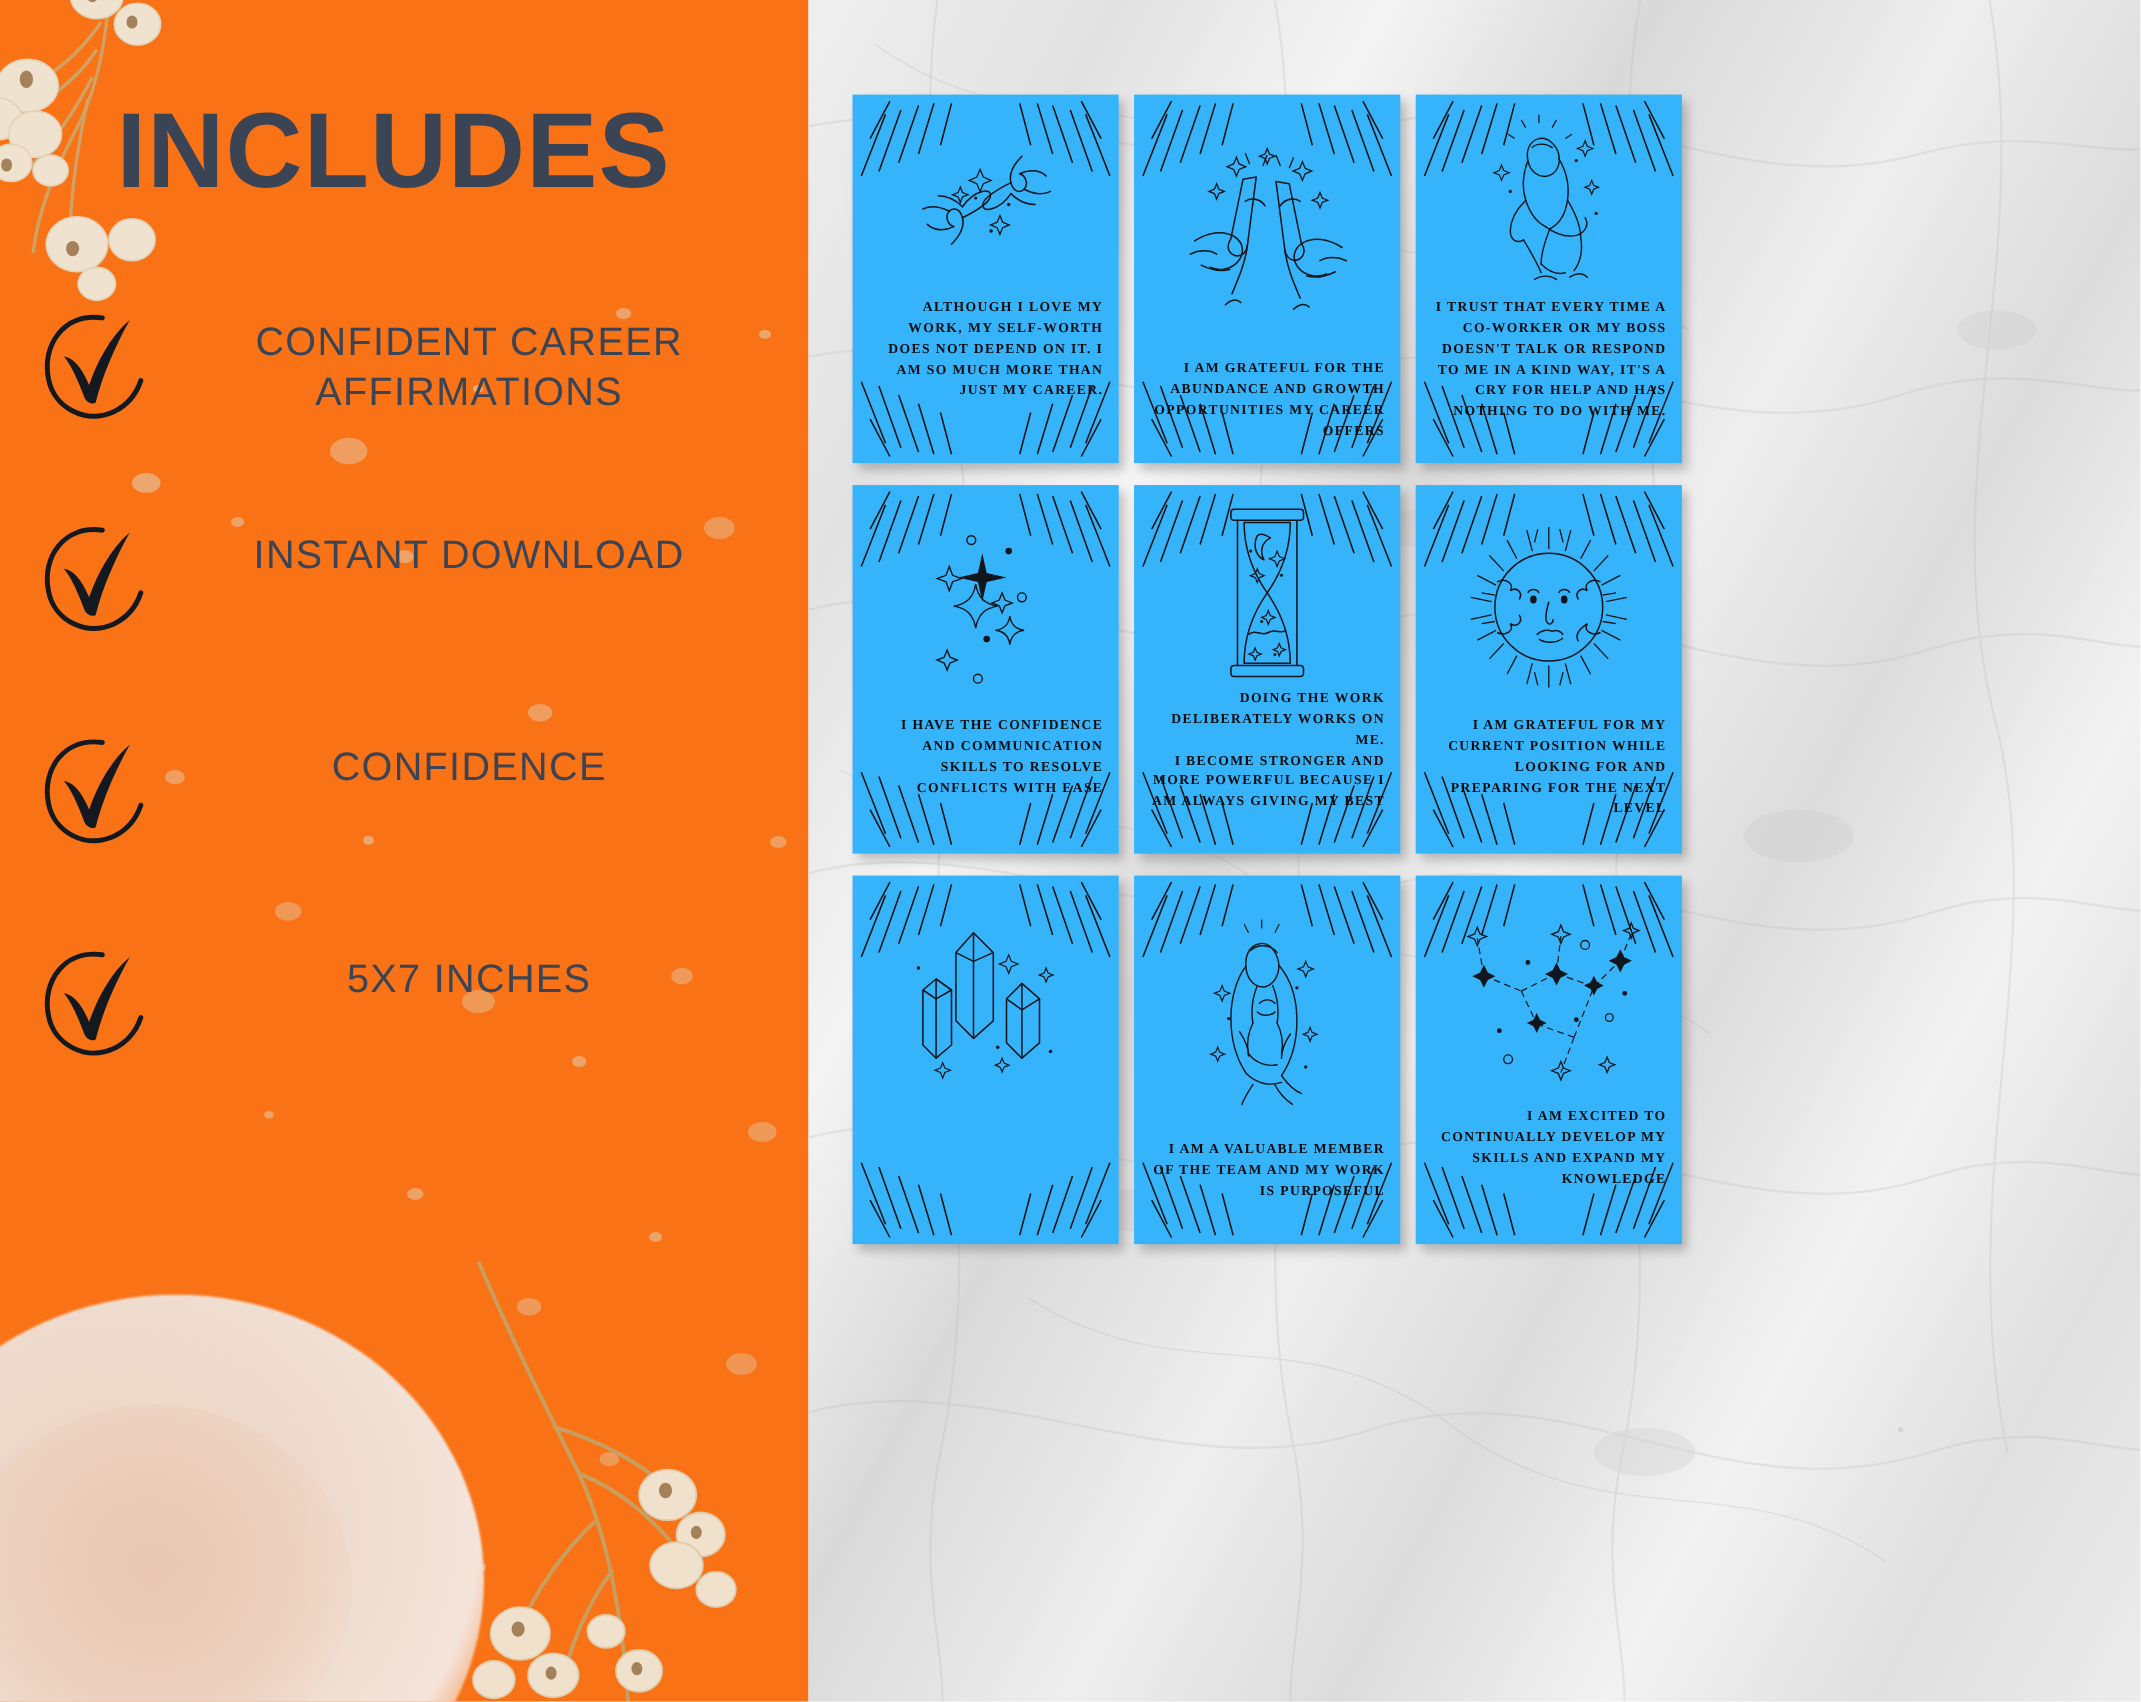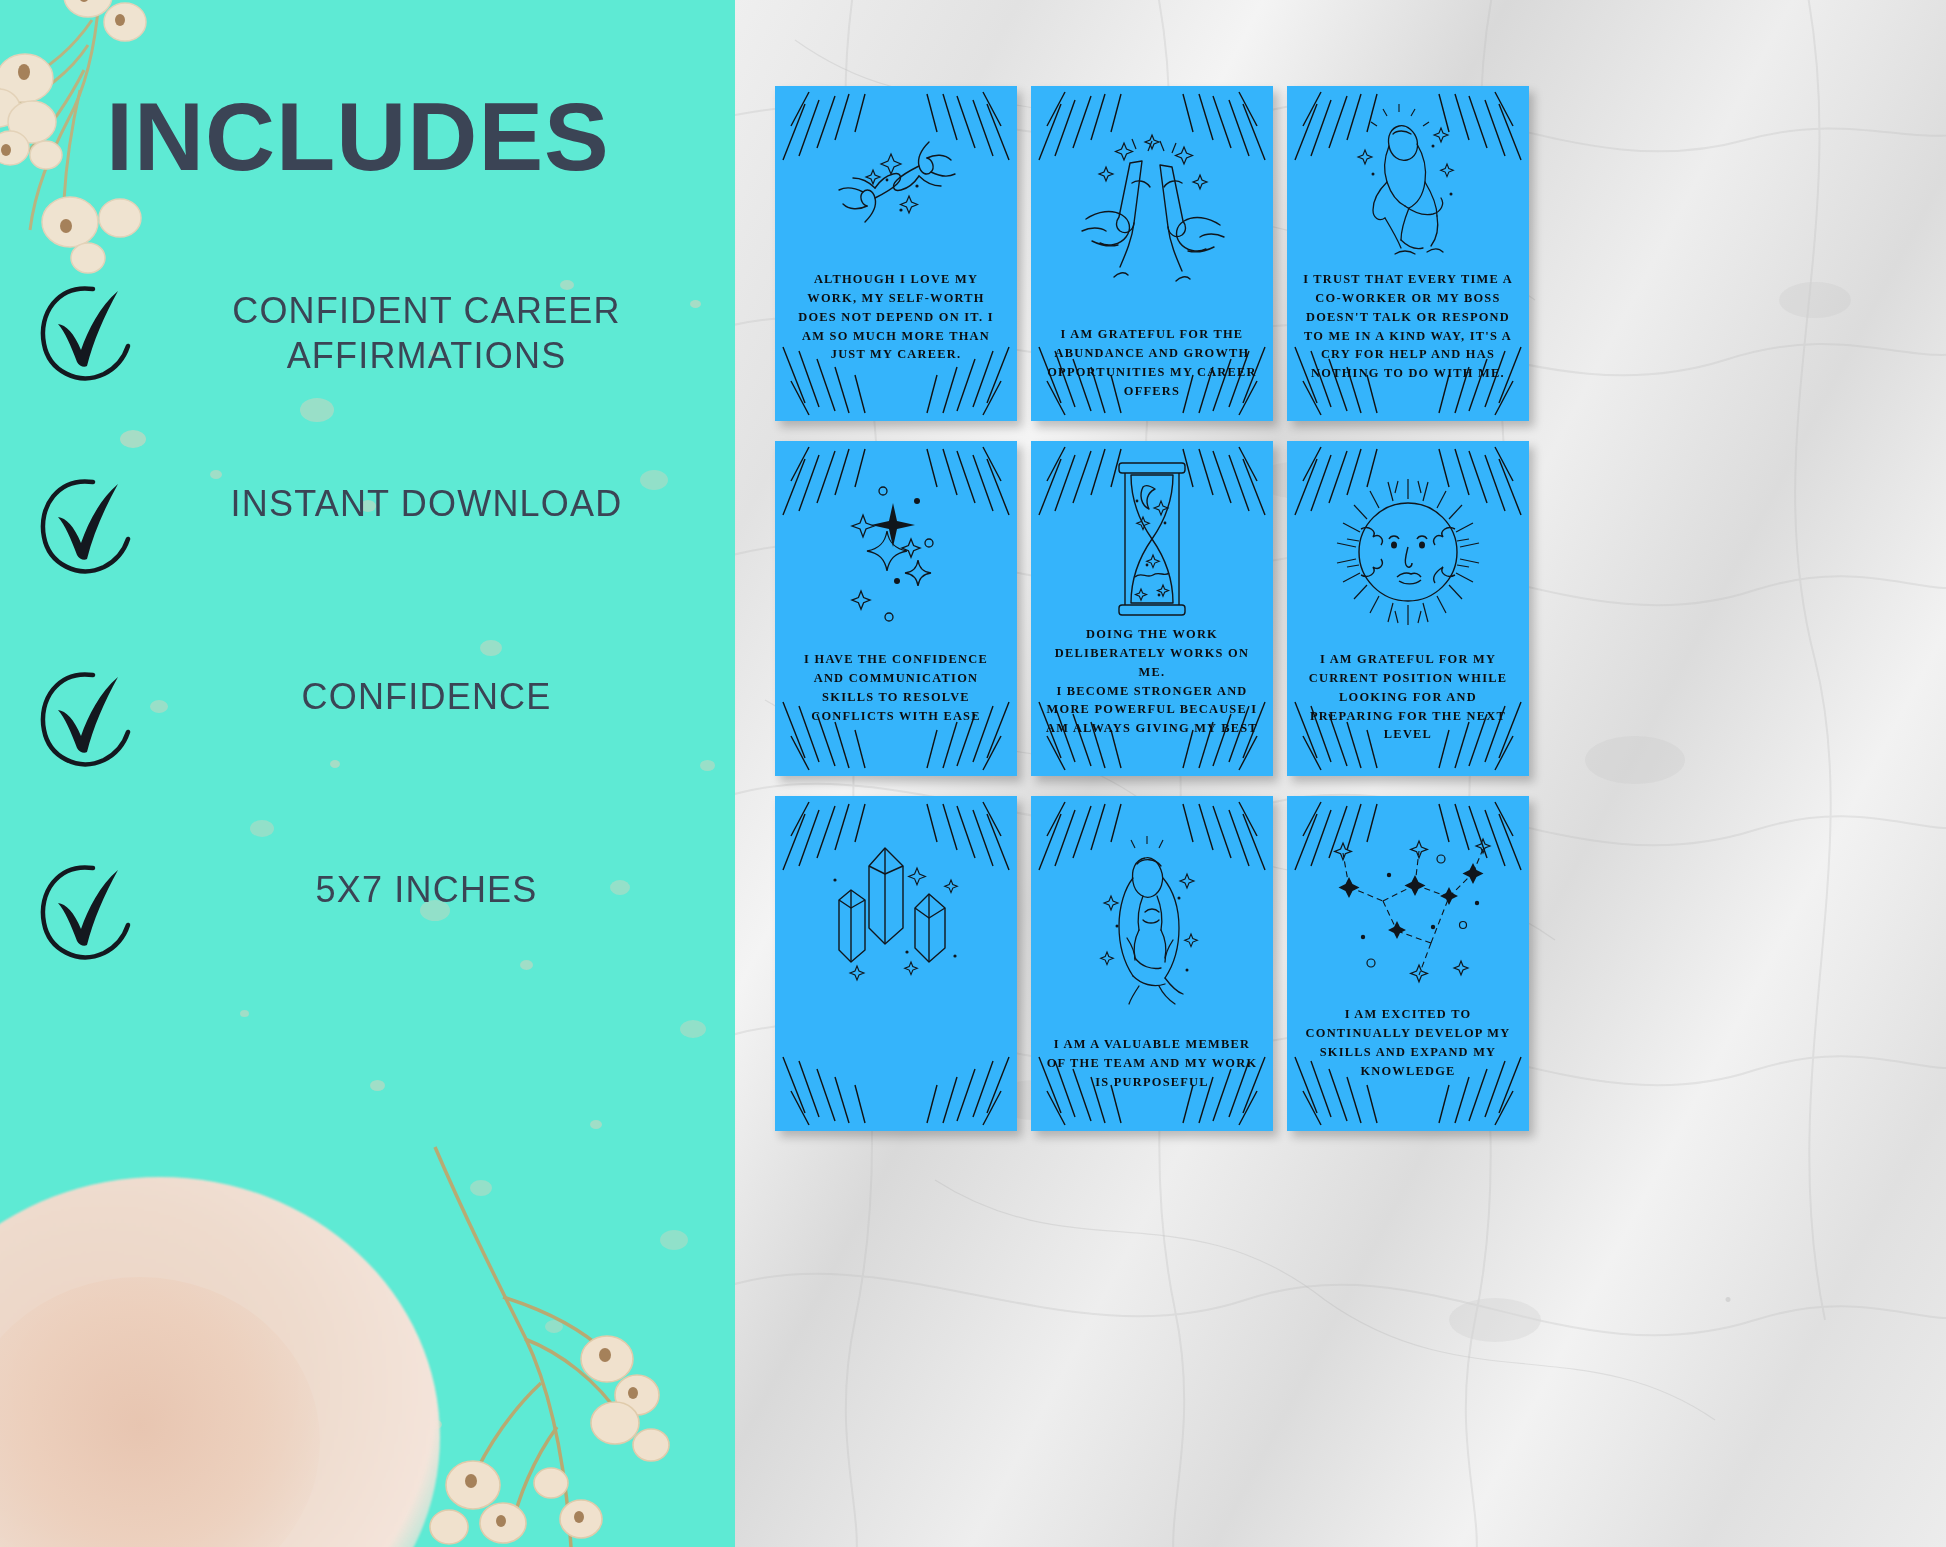--- a/index.html
+++ b/index.html
@@ -7,21 +7,21 @@
   body {
     font-family:"Liberation Sans", sans-serif;
     background:#ffffff;
   }
   .page { position:relative; width:1946px; height:1547px; display:flex; }
 
   
   .left-panel {
     position:relative;
     width:735px; height:1547px;
-    background:#5eead4;
+    background:#f97316;
     overflow:hidden;
     flex:0 0 735px;
   }
   .speckles { position:absolute; inset:0; pointer-events:none; }
   .speck { position:absolute; border-radius:50%; background:#e2d2ba; }
 
   .watercolor {
     position:absolute; left:-120px; bottom:-150px;
     width:560px; height:520px; border-radius:50%;
     background:radial-gradient(ellipse at 40% 40%, #ecd3c3 0%, #eedbcd 42%, #f4e4da 70%, rgba(247,236,228,0) 85%);
@@ -90,21 +90,21 @@
   .card-art {
     position:relative; z-index:2;
     width:100%; height:160px;
     display:flex; align-items:center; justify-content:center;
     margin-top:18px;
   }
   .card-art svg { display:block; }
   .card-text {
     position:relative; z-index:2;
     width:100%; padding:0 14px;
-    text-align:center;
+    text-align:right;
     color:#0b0d10;
     font-family:"Liberation Serif", serif;
     font-weight:bold;
     font-size:12.4px;
     letter-spacing:1.25px;
     line-height:1.52;
     margin-top:6px;
   }
   .card-text p + p { }
 

